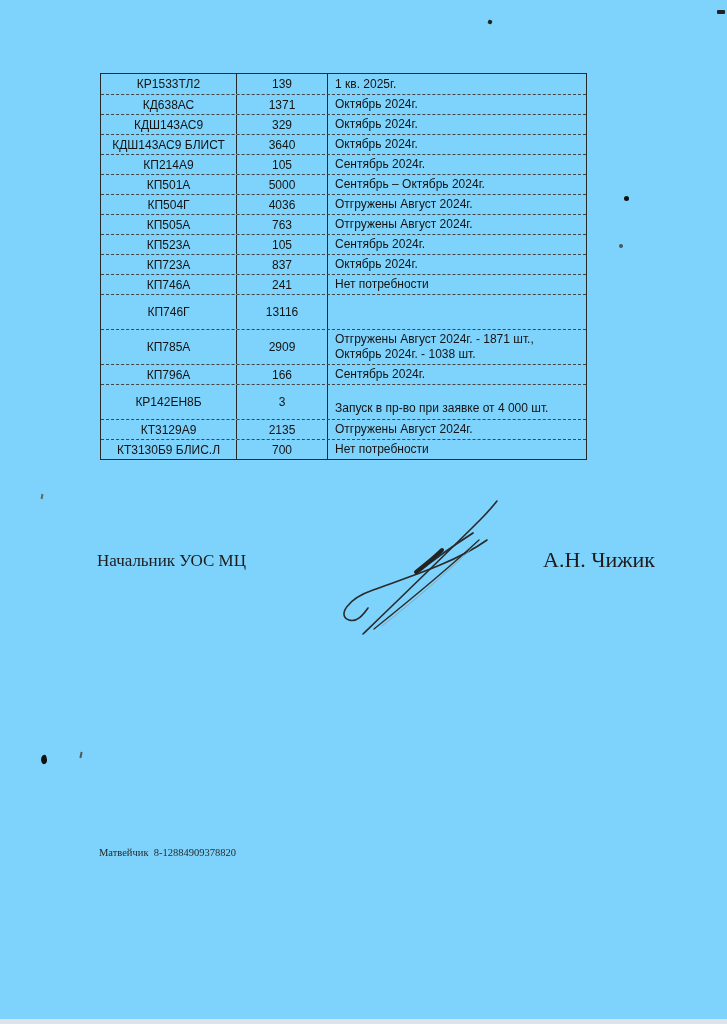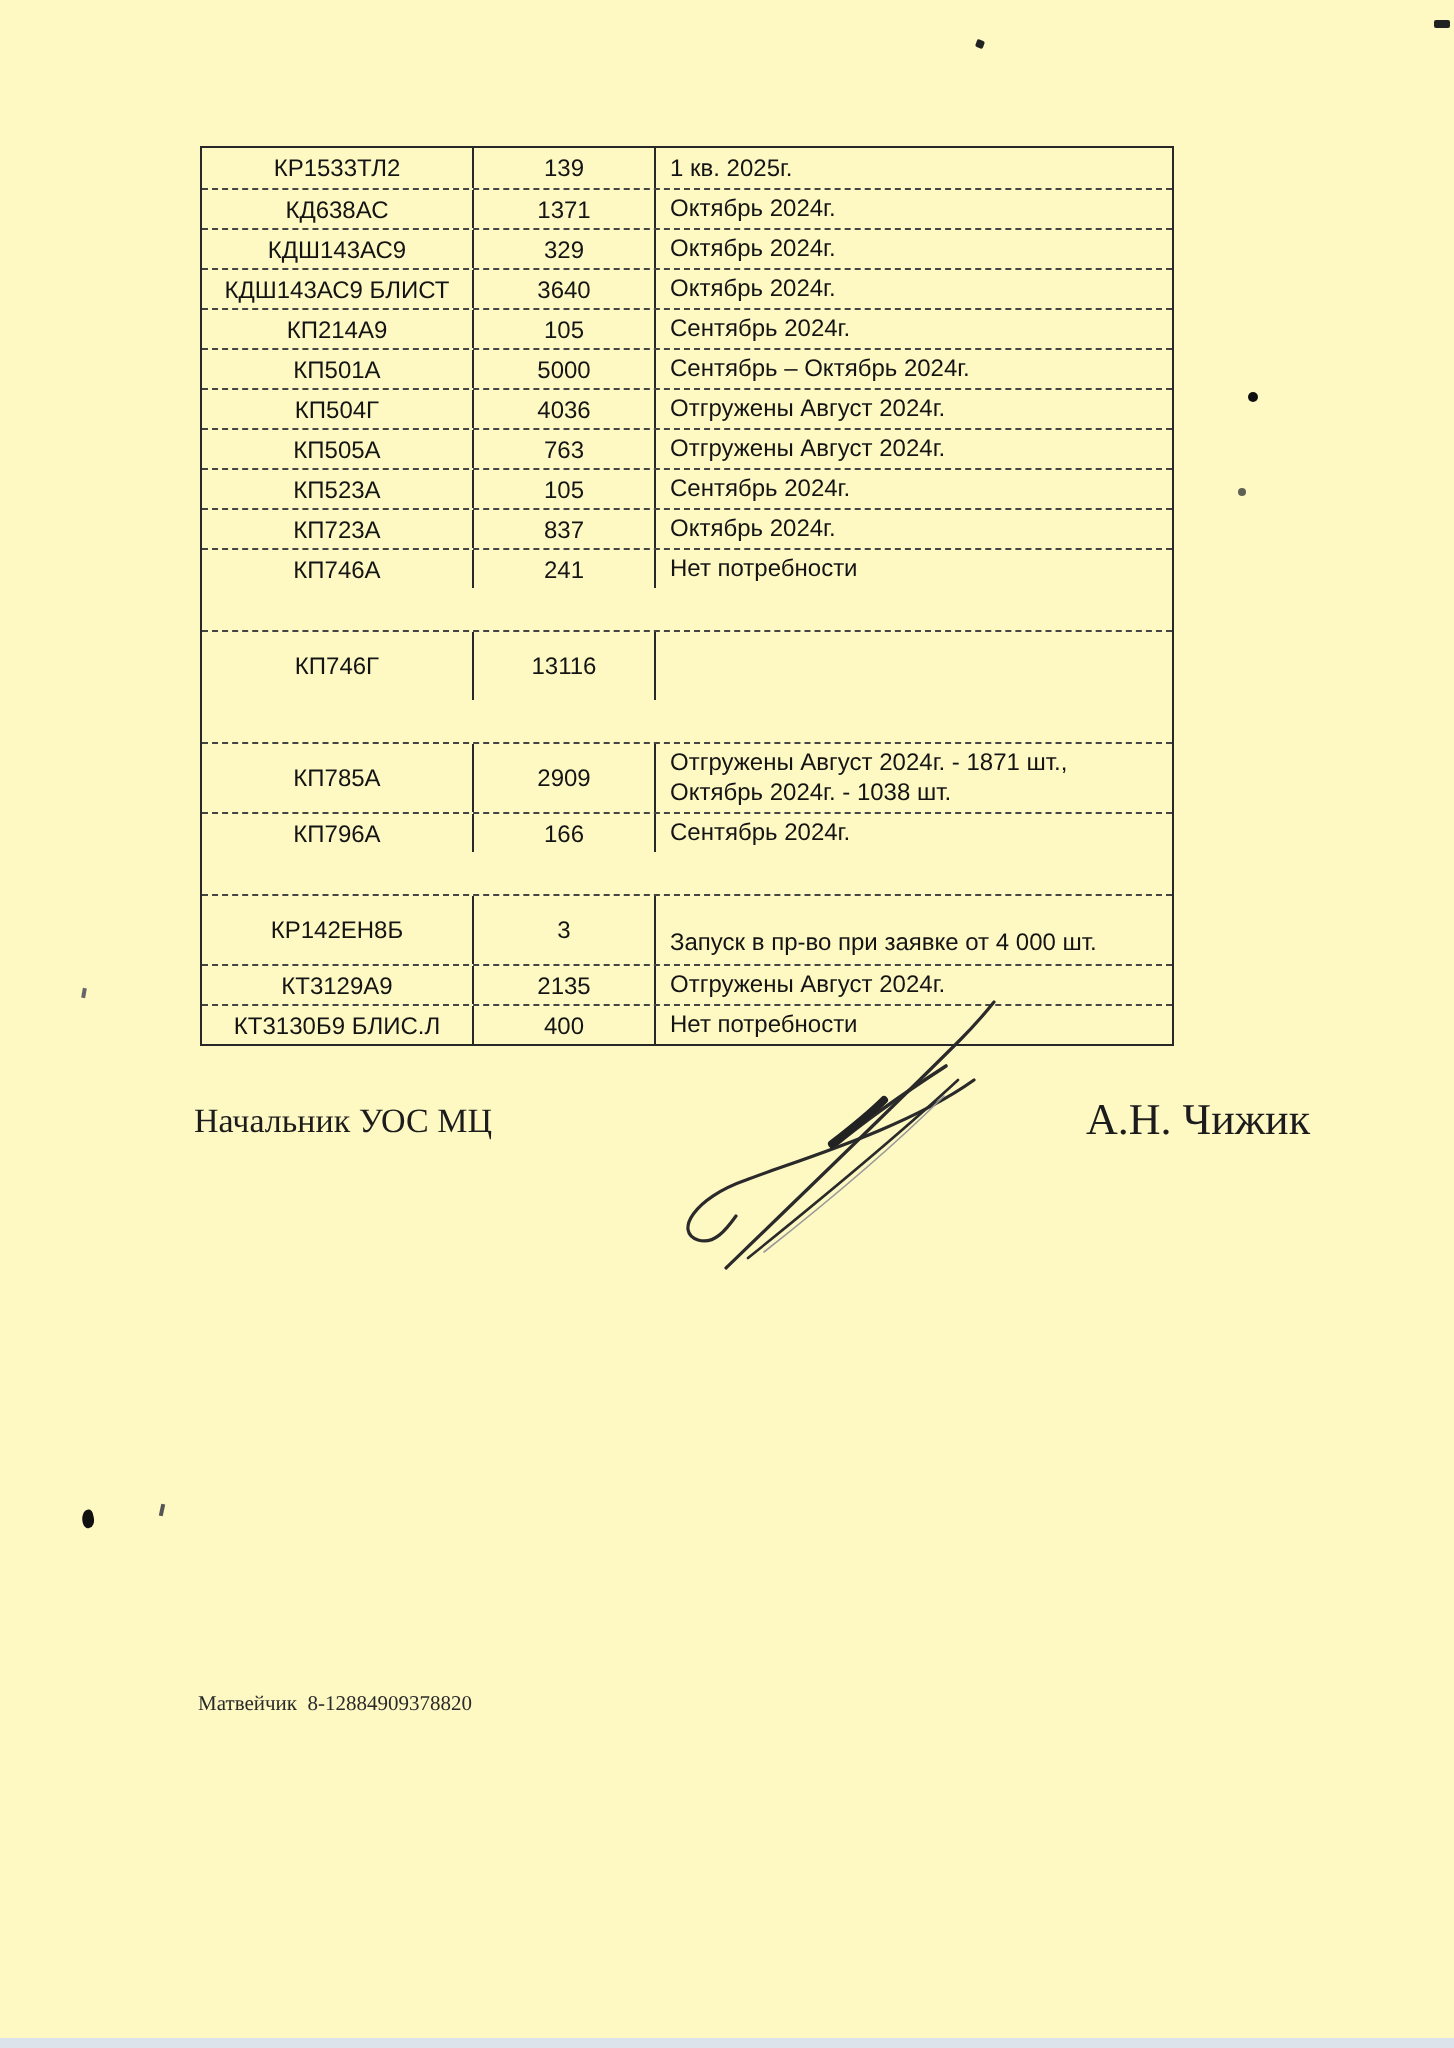--- a/index.html
+++ b/index.html
@@ -1,29 +1,29 @@
 <!DOCTYPE html>
 <html><head>
 <meta charset="utf-8">
 <style>
   html,body { margin:0; padding:0; background:#ffffff; }
   .page {
     position:relative; width:727px; height:1024px;
-    background:#fef9c3; overflow:hidden;
+    background:#7dd3fc; overflow:hidden;
     font-family:"Liberation Sans", sans-serif;
   }
 
   
   .doc-table {
     position:absolute; left:100px; top:73px; width:485px;
     border:1.5px solid #282828;
     font-size:12px; color:#141414;
   }
   .tr { display:flex; height:20px; box-sizing:border-box; }
-  .tr.tall { height:35px;margin-top:21px; }
+  .tr.tall { height:35px; }
   .tr + .tr { border-top:1px dashed #454545; }
   .td { display:flex; align-items:center; box-sizing:border-box; overflow:hidden; }
   .c1 { width:136px; justify-content:center; border-right:1px solid #282828; text-align:center; }
   .c2 { width:91px;  justify-content:center; border-right:1px solid #282828; text-align:left; }
   .c3 { flex:1; padding-left:7px; padding-right:4px; white-space:pre-line; line-height:15px; }
   .c3.bottom { align-items:flex-end; padding-bottom:3px; }
 
   
   .signoff-title {
     position:absolute; left:97px; top:551px;
@@ -154,21 +154,21 @@
     </div>
 
     <div class="tr">
       <div class="td c1">КТ3129А9</div>
       <div class="td c2">2135</div>
       <div class="td c3">Отгружены Август 2024г.</div>
     </div>
 
     <div class="tr">
       <div class="td c1">КТ3130Б9 БЛИС.Л</div>
-      <div class="td c2">400</div>
+      <div class="td c2">700</div>
       <div class="td c3">Нет потребности</div>
     </div>
 
   </div>
 
   <div class="signoff-title">Начальник УОС МЦ</div>
 
   <svg class="signature" viewBox="0 0 180 150" xmlns="http://www.w3.org/2000/svg">
     <g fill="none" stroke="#2a2a2a" stroke-linecap="round">
       <path d="M33,146 C62,118 118,64 150,32 C157,25 163,18 167,13" stroke-width="1.6"></path>

